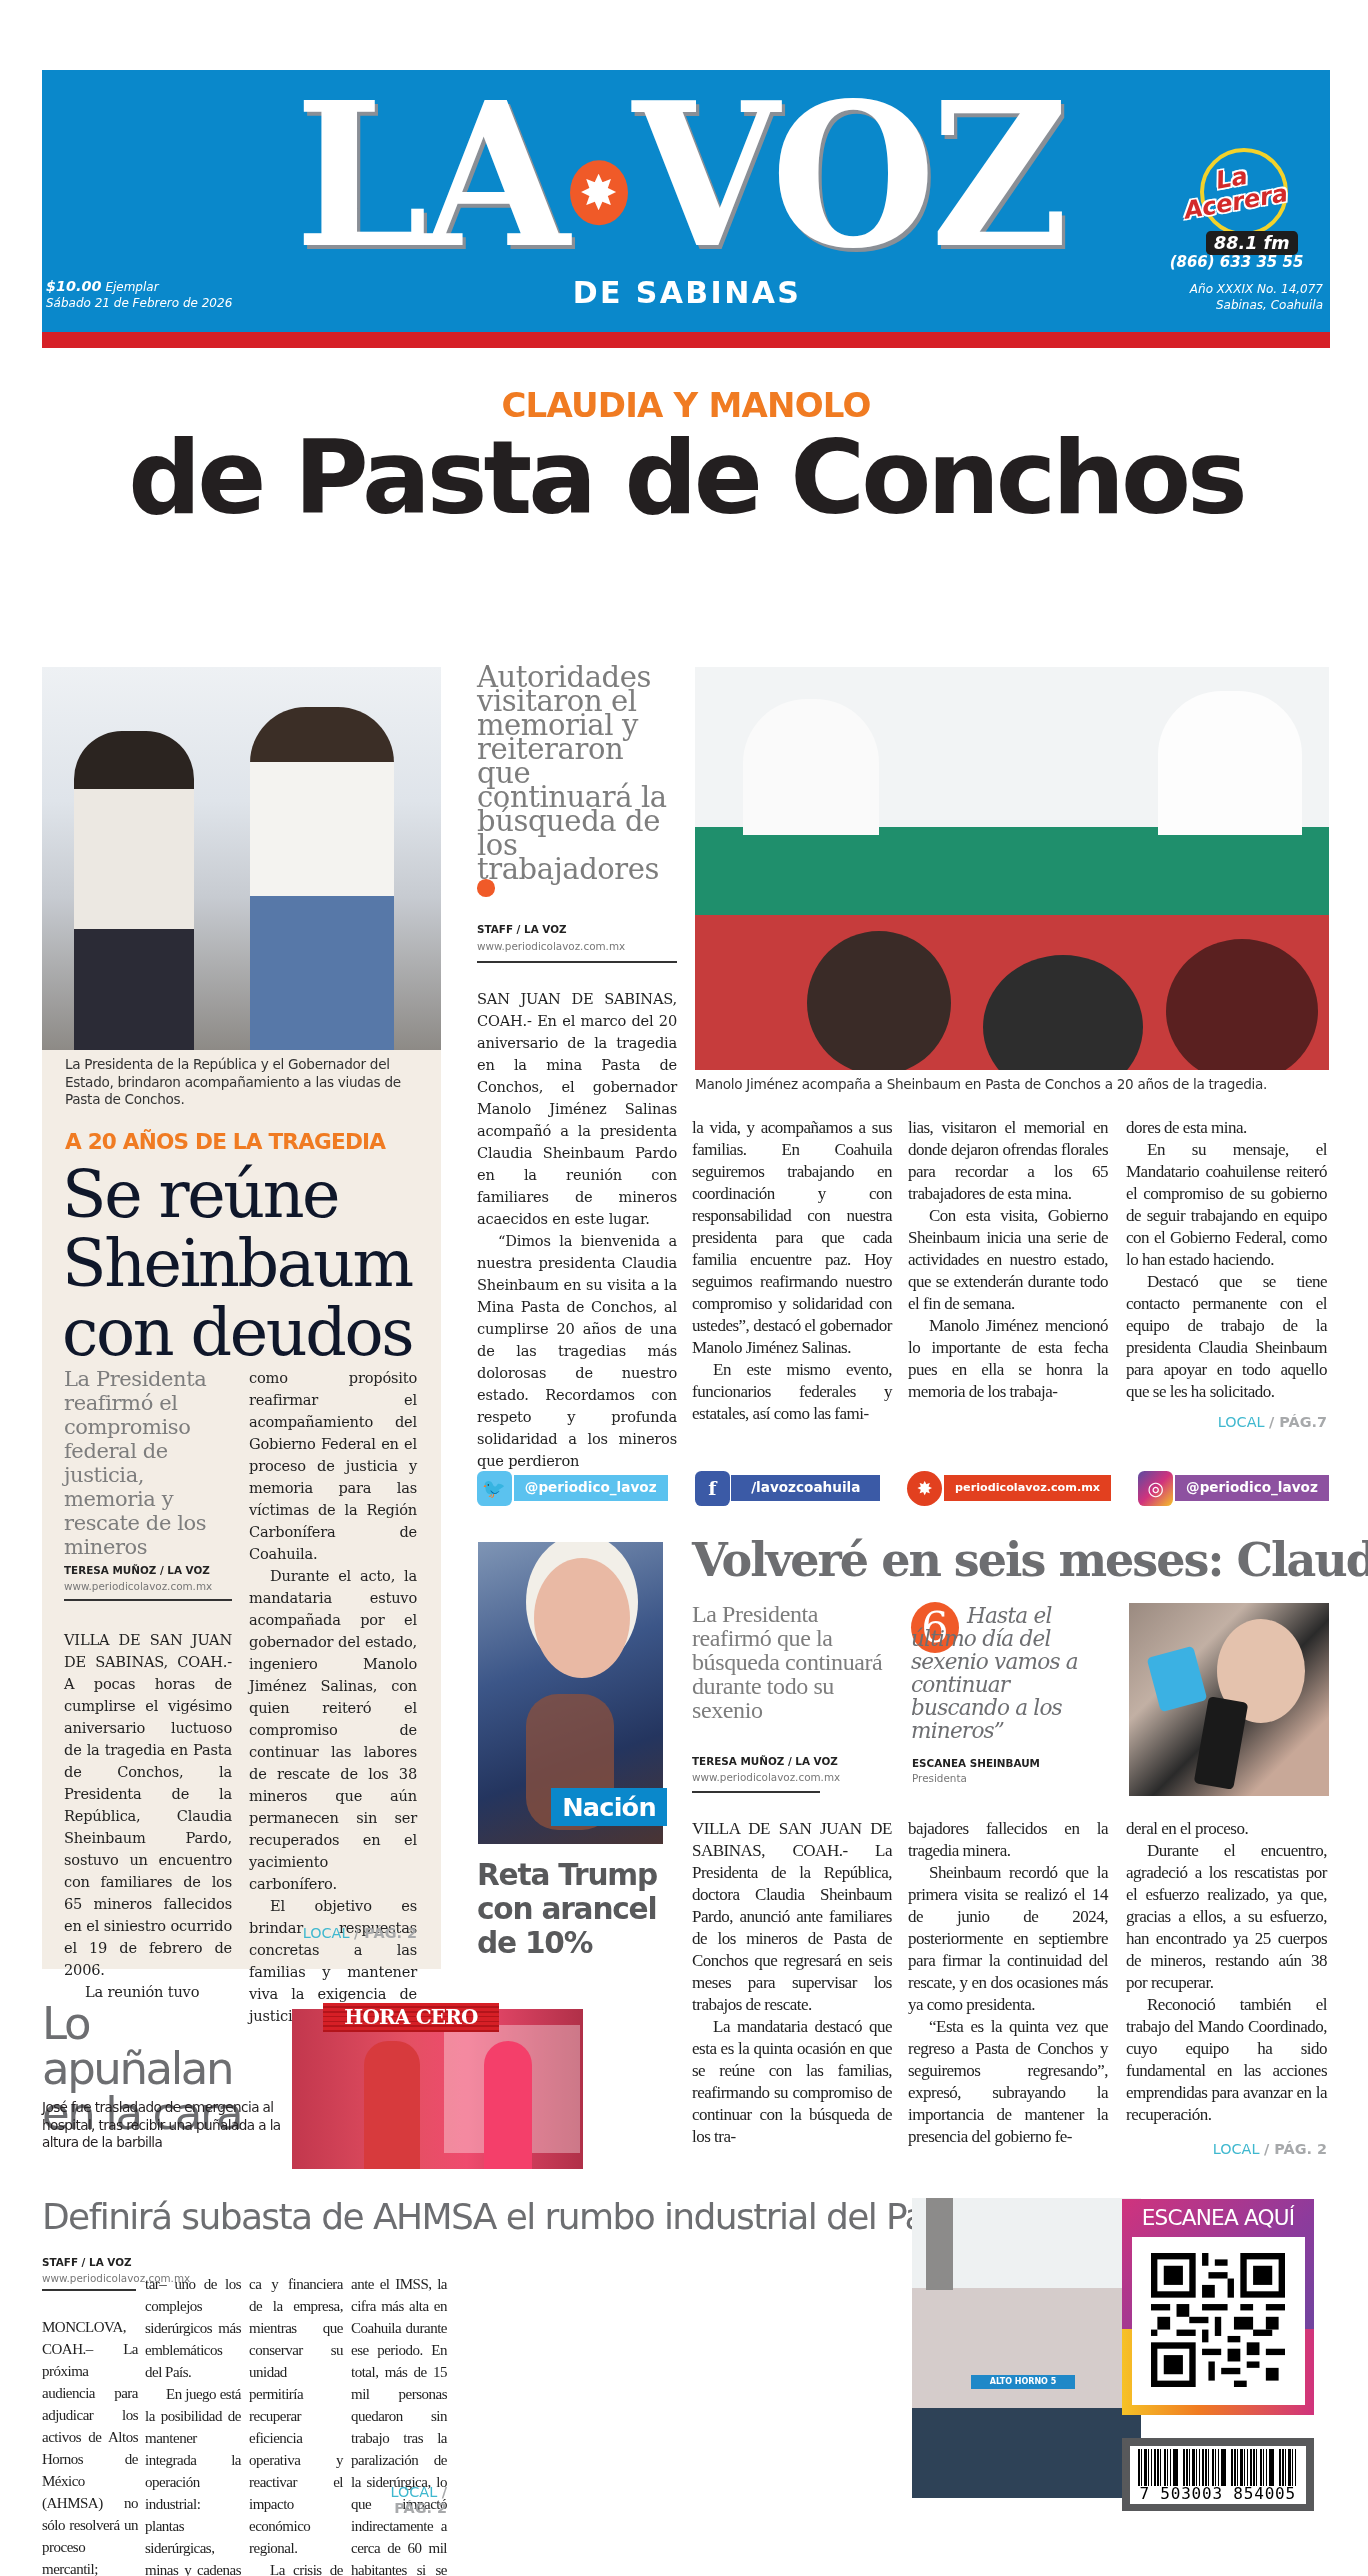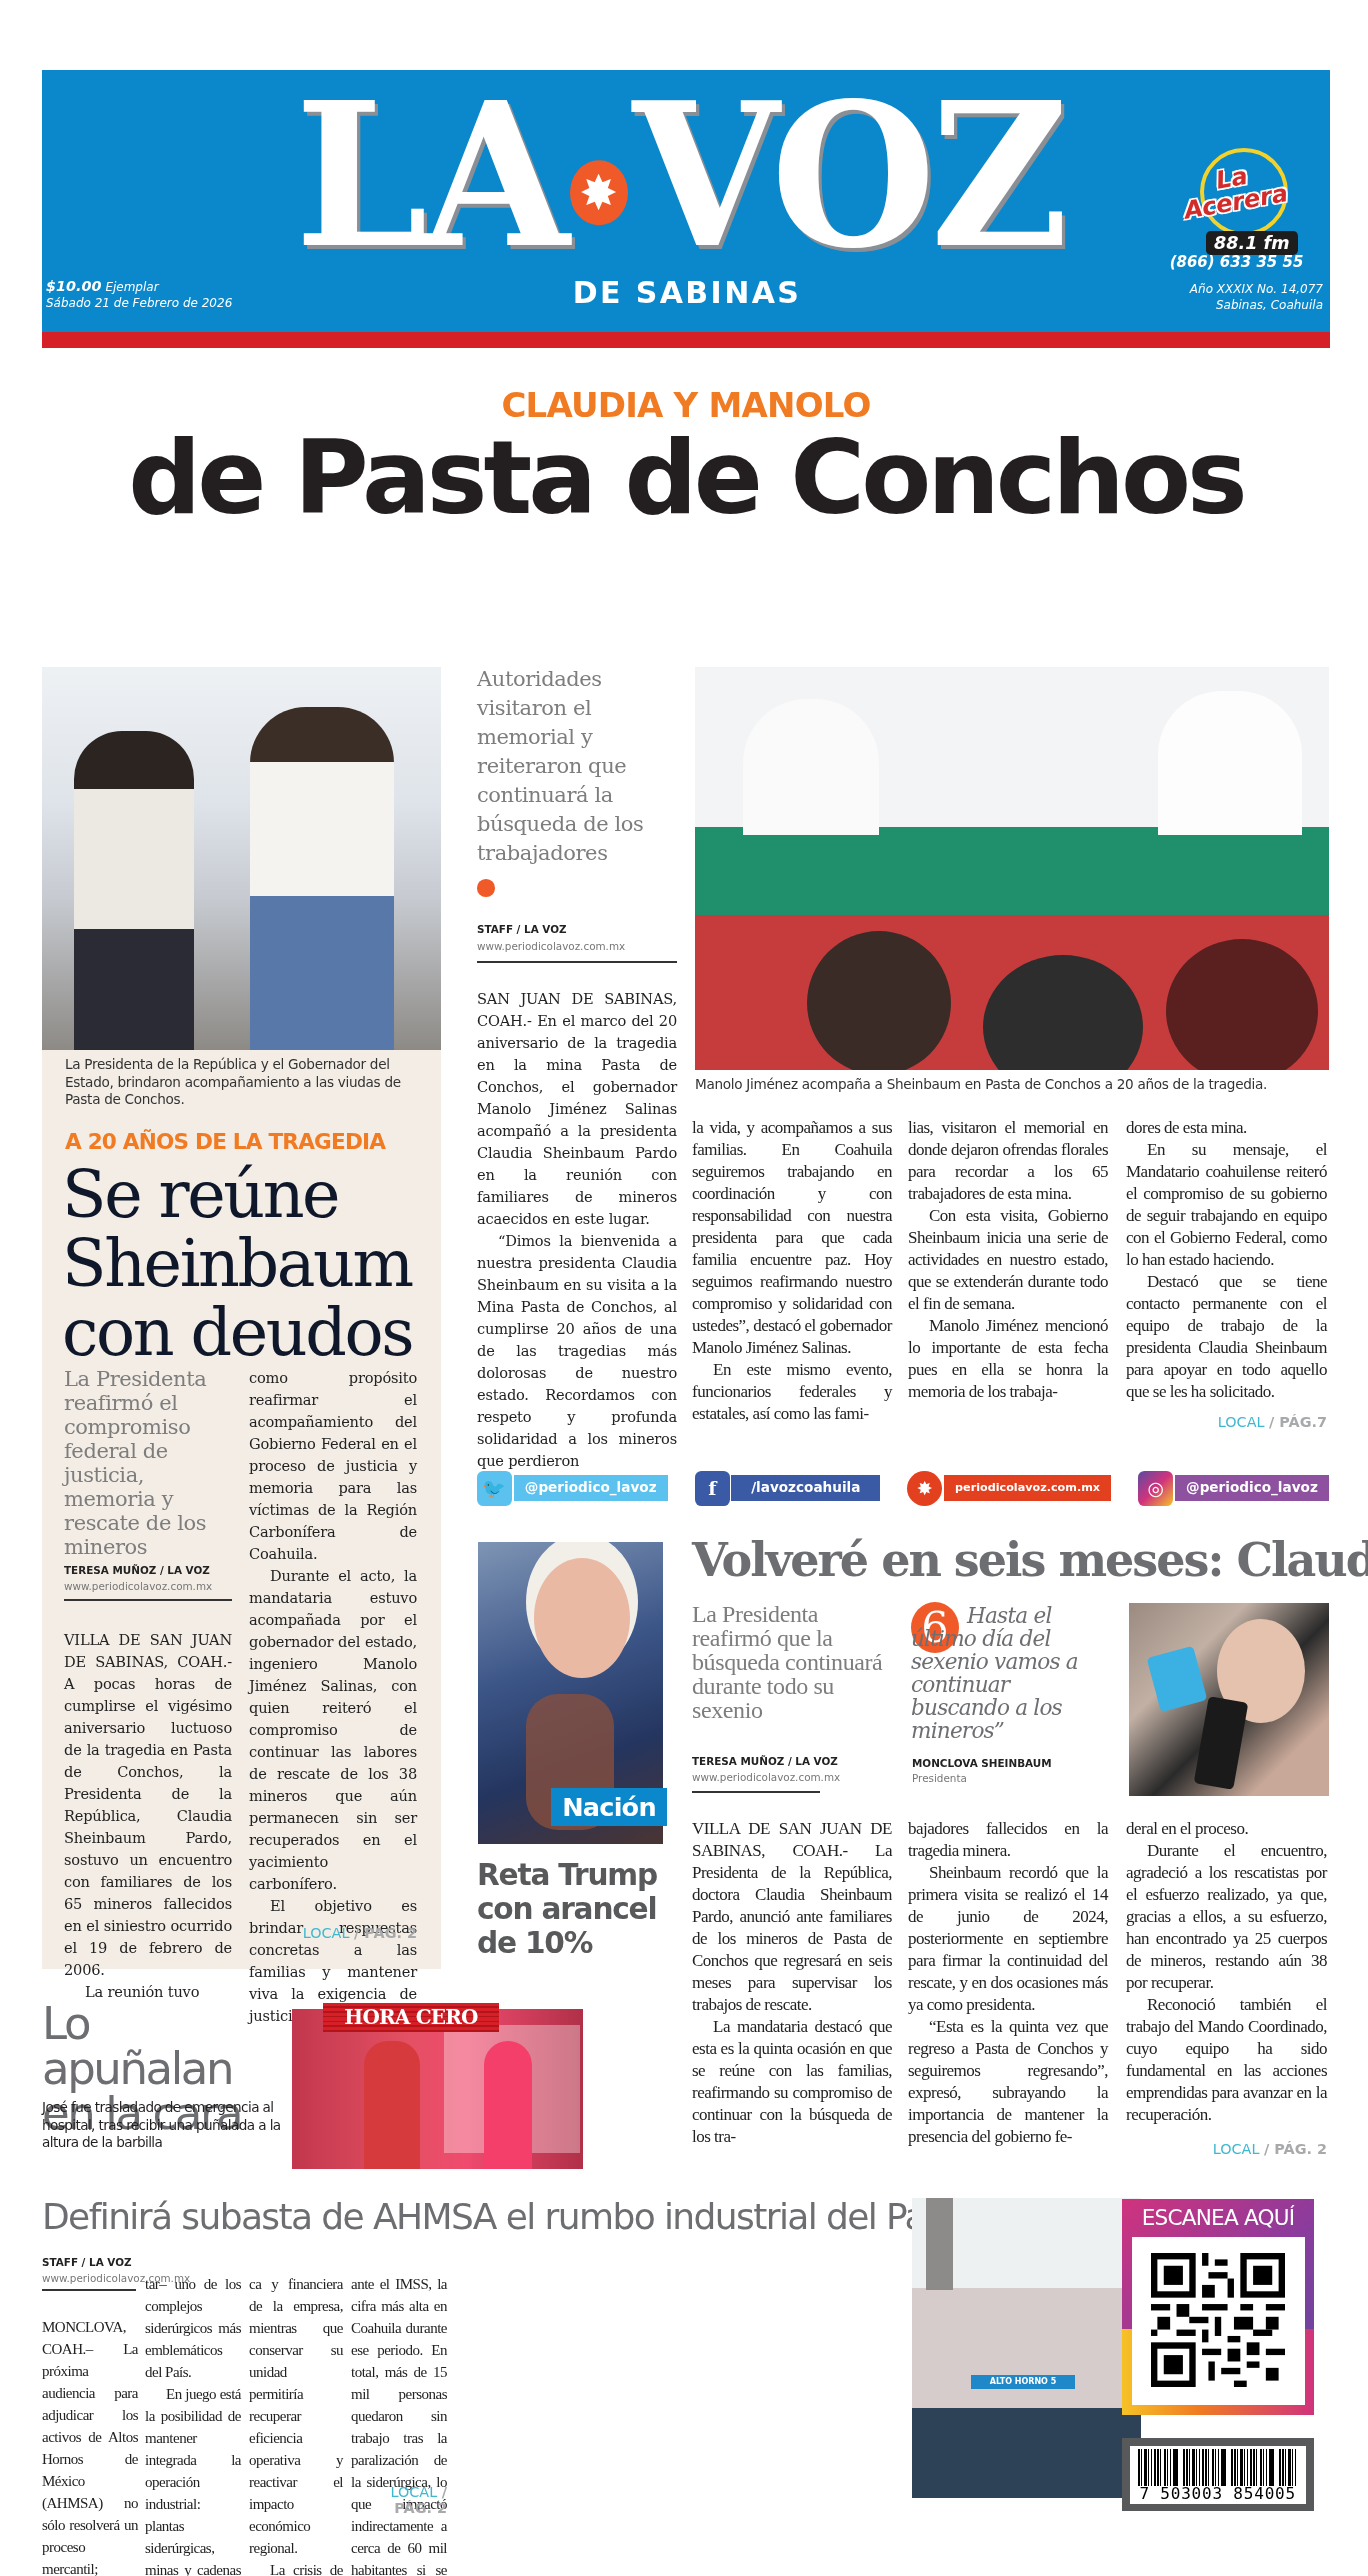--- a/index.html
+++ b/index.html
@@ -37,21 +37,21 @@
   .photo2 { left: 695px; top: 667px; width: 634px; height: 403px; background: linear-gradient(180deg,#f2f4f5 0 40%, #2d8a67 40% 60%, #c63c3c 60% 100%); }
   .photo2 .t { position:absolute; left: 0; top: 160px; width: 634px; height: 88px; background: #1f8f6c; }
   .photo2 .h1 { position:absolute; left: 112px; top: 264px; width: 144px; height: 144px; background: #3a2b27; border-radius: 50%; }
   .photo2 .h2 { position:absolute; left: 288px; top: 288px; width: 160px; height: 144px; background: #2d2d2d; border-radius: 50%; }
   .photo2 .h3 { position:absolute; left: 471px; top: 272px; width: 152px; height: 144px; background: #5a2020; border-radius: 50%; }
   .photo2 .m1 { position:absolute; left: 48px; top: 32px; width: 136px; height: 136px; background: #fafafa; border-radius: 64px 64px 0 0; }
   .photo2 .m2 { position:absolute; left: 463px; top: 24px; width: 144px; height: 144px; background: #fdfdfd; border-radius: 64px 64px 0 0; }
 
   .caption { font-family: "DejaVu Sans", sans-serif; font-size: 13.6px; line-height: 17.6px; color: #333; letter-spacing: -0.3px; }
 
-  .deck { font-family: "DejaVu Serif", serif; color: #7d7d7d; font-size: 21px; line-height: 29px; letter-spacing: -0.4px; }
+  .deck { font-family: "DejaVu Serif", serif; color: #7d7d7d; font-size: 29px; line-height: 24px; letter-spacing: -0.4px; }
   .byline-name { font-family: "DejaVu Sans", sans-serif; font-weight: bold; font-size: 10.4px; color: #222; }
   .byline-url { font-family: "DejaVu Sans", sans-serif; font-size: 10.4px; color: #777; }
   .rule { height: 1.6px; background: #333; }
 
   .body-text { font-family: "DejaVu Serif", serif; font-size: 14.6px; line-height: 22px; color: #222; text-align: justify; hyphens: manual; letter-spacing: -0.2px; }
   .body-cond { font-family: "Liberation Serif", serif; font-size: 17px; line-height: 22px; color: #222; text-align: justify; letter-spacing: -0.5px; }
   .body-text p + p, .body-cond p + p { text-indent: 21px; }
   .body-text p:first-child, .body-cond p:first-child { text-indent: 0; }
 
   .pageref { font-family: "DejaVu Sans", sans-serif; font-size: 14.4px; text-align: right; }
@@ -230,21 +230,21 @@
 
 <div class="abs claudia-head">Volveré en seis meses: Claudia</div>
 <div class="abs deck" style="left:692px; top:1602px; width:192px; font-family:'Liberation Serif',serif; font-size:24px; line-height:24px;">La Presidenta reafirmó que la búsqueda continuará durante todo su sexenio</div>
 <div class="abs byline-name" style="left:692px; top:1755px;">TERESA MUÑOZ / LA VOZ</div>
 <div class="abs byline-url" style="left:692px; top:1771px;">www.periodicolavoz.com.mx</div>
 <div class="abs rule" style="left:692px; top:1791px; width:128px;"></div>
 <div class="abs big-quote-num">6</div>
 <div class="abs quote" style="left:911px; top:1604px; width:192px;">
   <span style="display:inline-block; width:56px;"></span><span>Hasta el último día del sexenio vamos a continuar buscando a los mineros”</span>
 </div>
-<div class="abs byline-name" style="left:912px; top:1757px;">MONCLOVA SHEINBAUM</div>
+<div class="abs byline-name" style="left:912px; top:1757px;">ESCANEA SHEINBAUM</div>
 <div class="abs byline-url" style="left:912px; top:1772px;">Presidenta</div>
 <div class="abs photo photo3">
     <div class="face"></div>
     <div class="mic"></div>
     <div class="mic2"></div>
   </div>
 
 <div class="abs body-cond" style="left:692px; top:1818px; width:200px;">
   <p>VILLA DE SAN JUAN DE SABINAS, COAH.- La Presidenta de la República, doctora Claudia Sheinbaum Pardo, anunció ante familiares de los mineros de Pasta de Conchos que regresará en seis meses para supervisar los trabajos de rescate.</p>
     <p>La mandataria destacó que esta es la quinta ocasión en que se reúne con las familias, reafirmando su compromiso de continuar con la búsqueda de los tra-</p>

